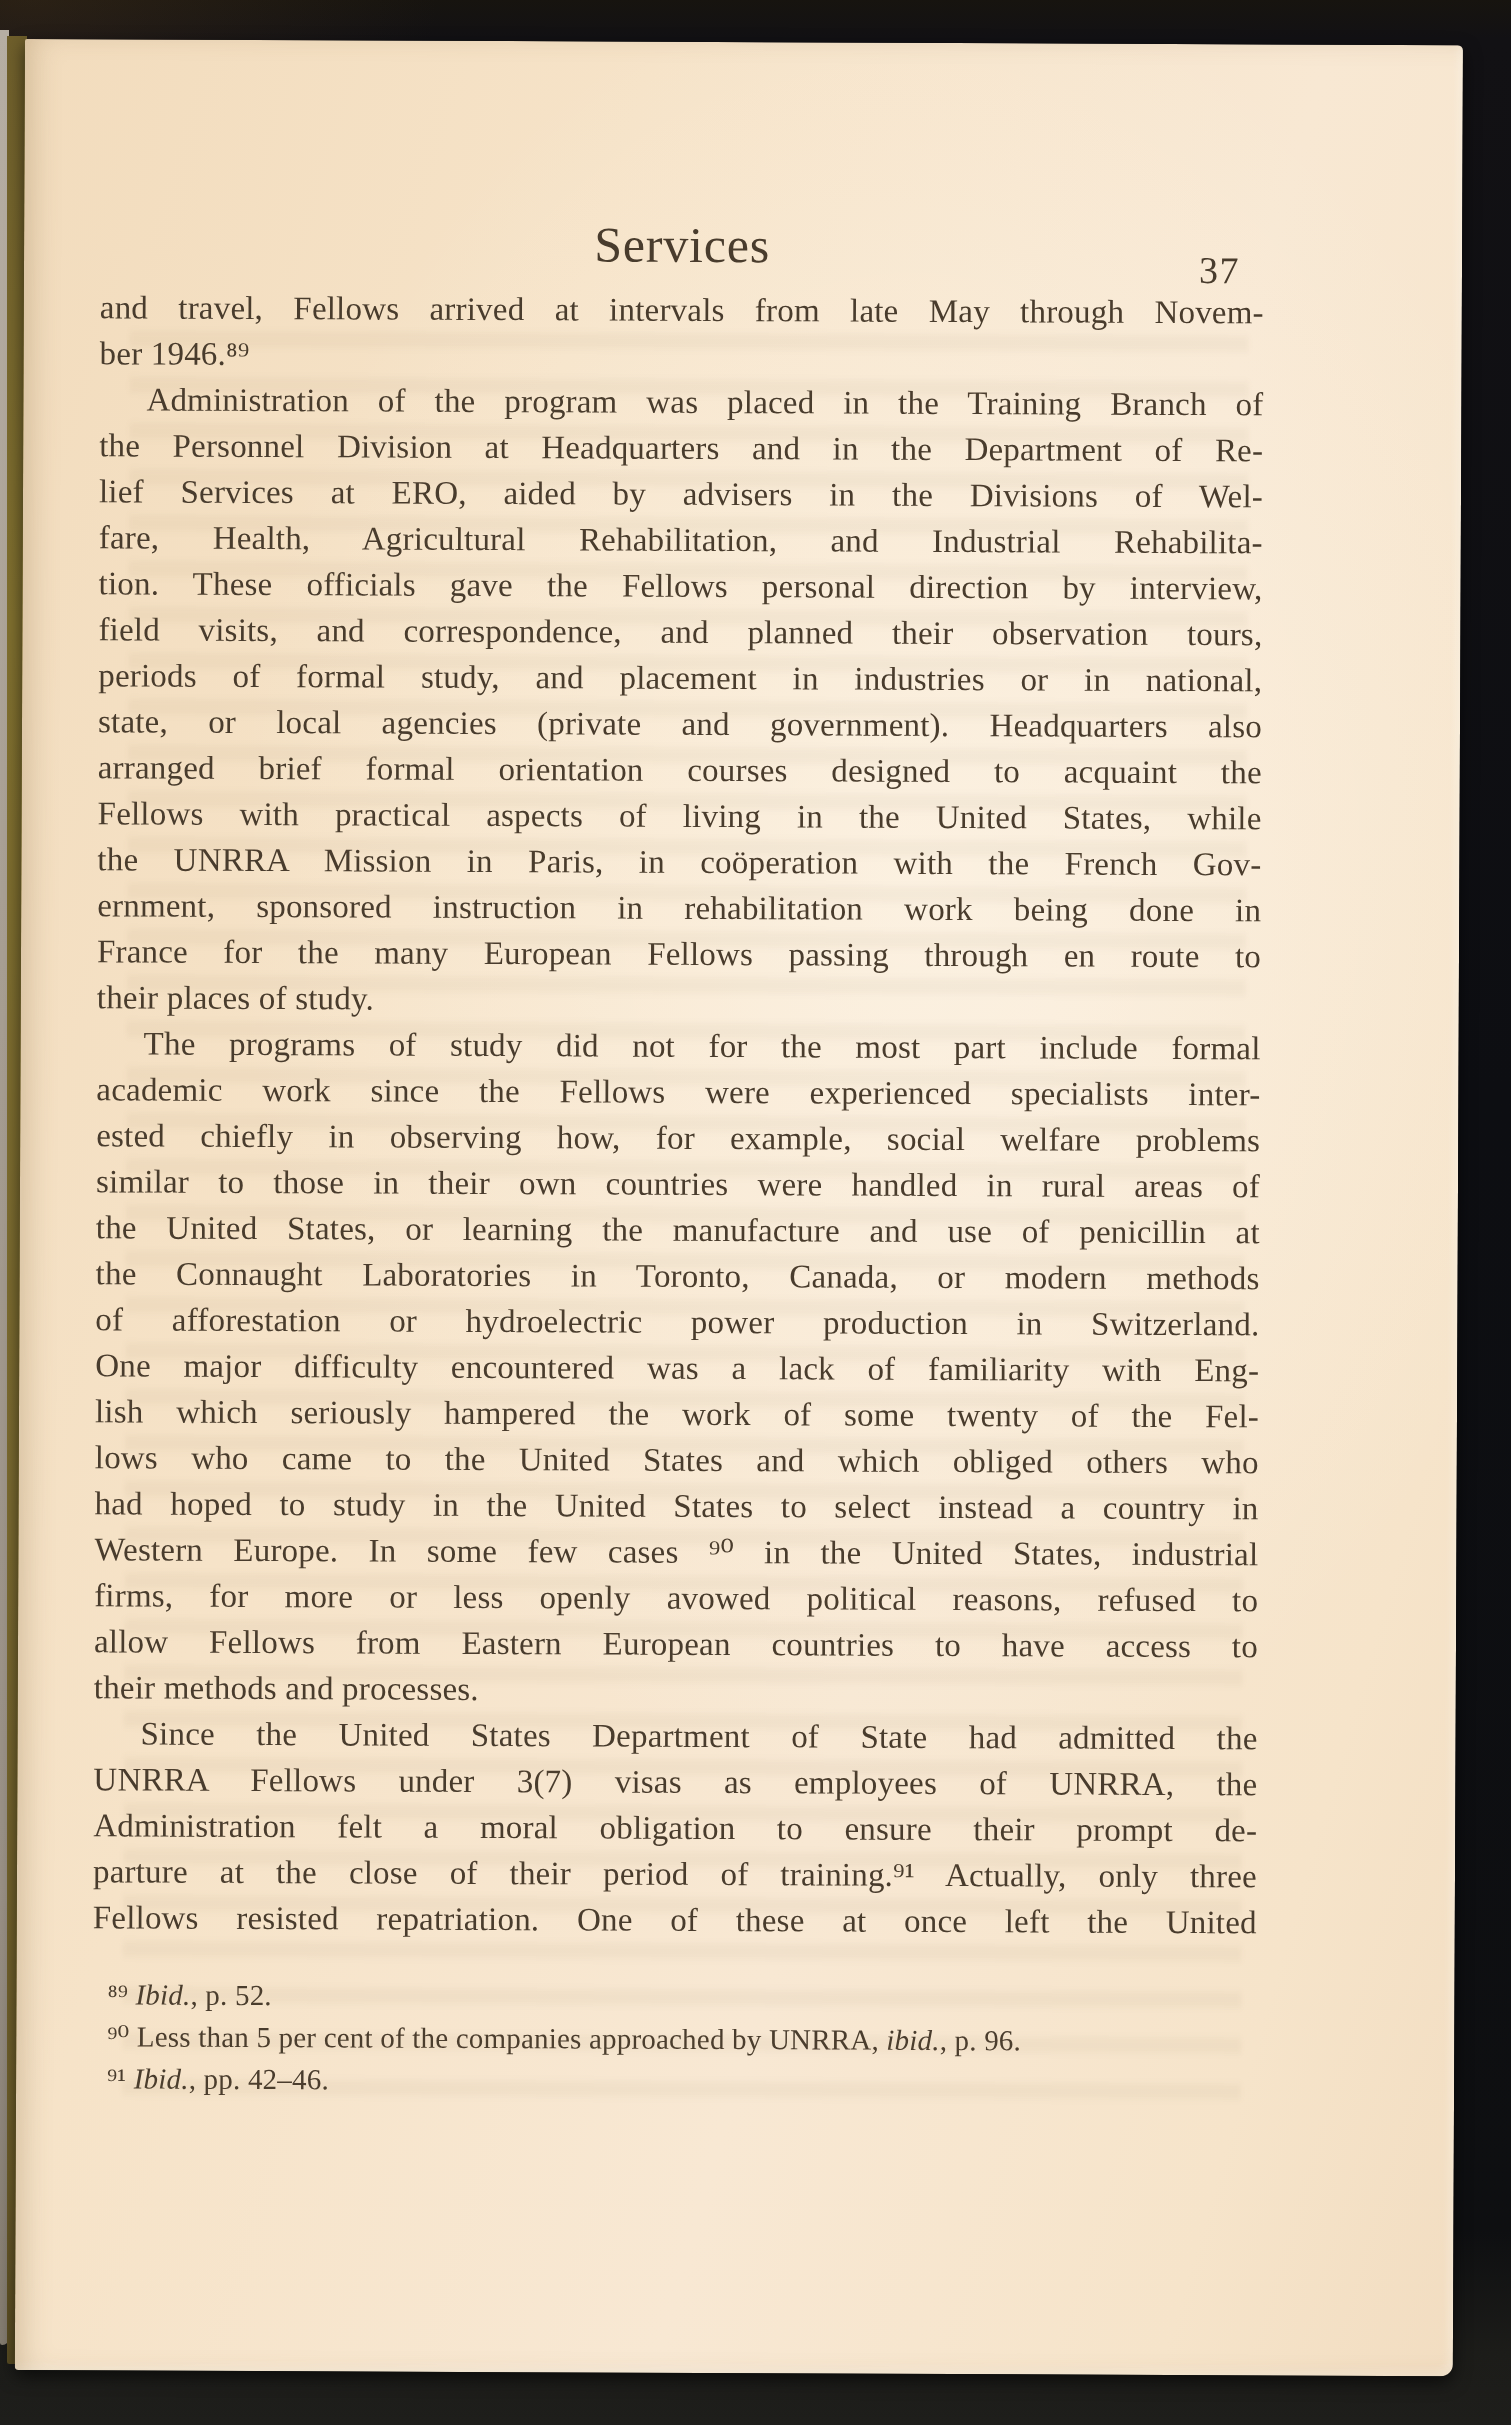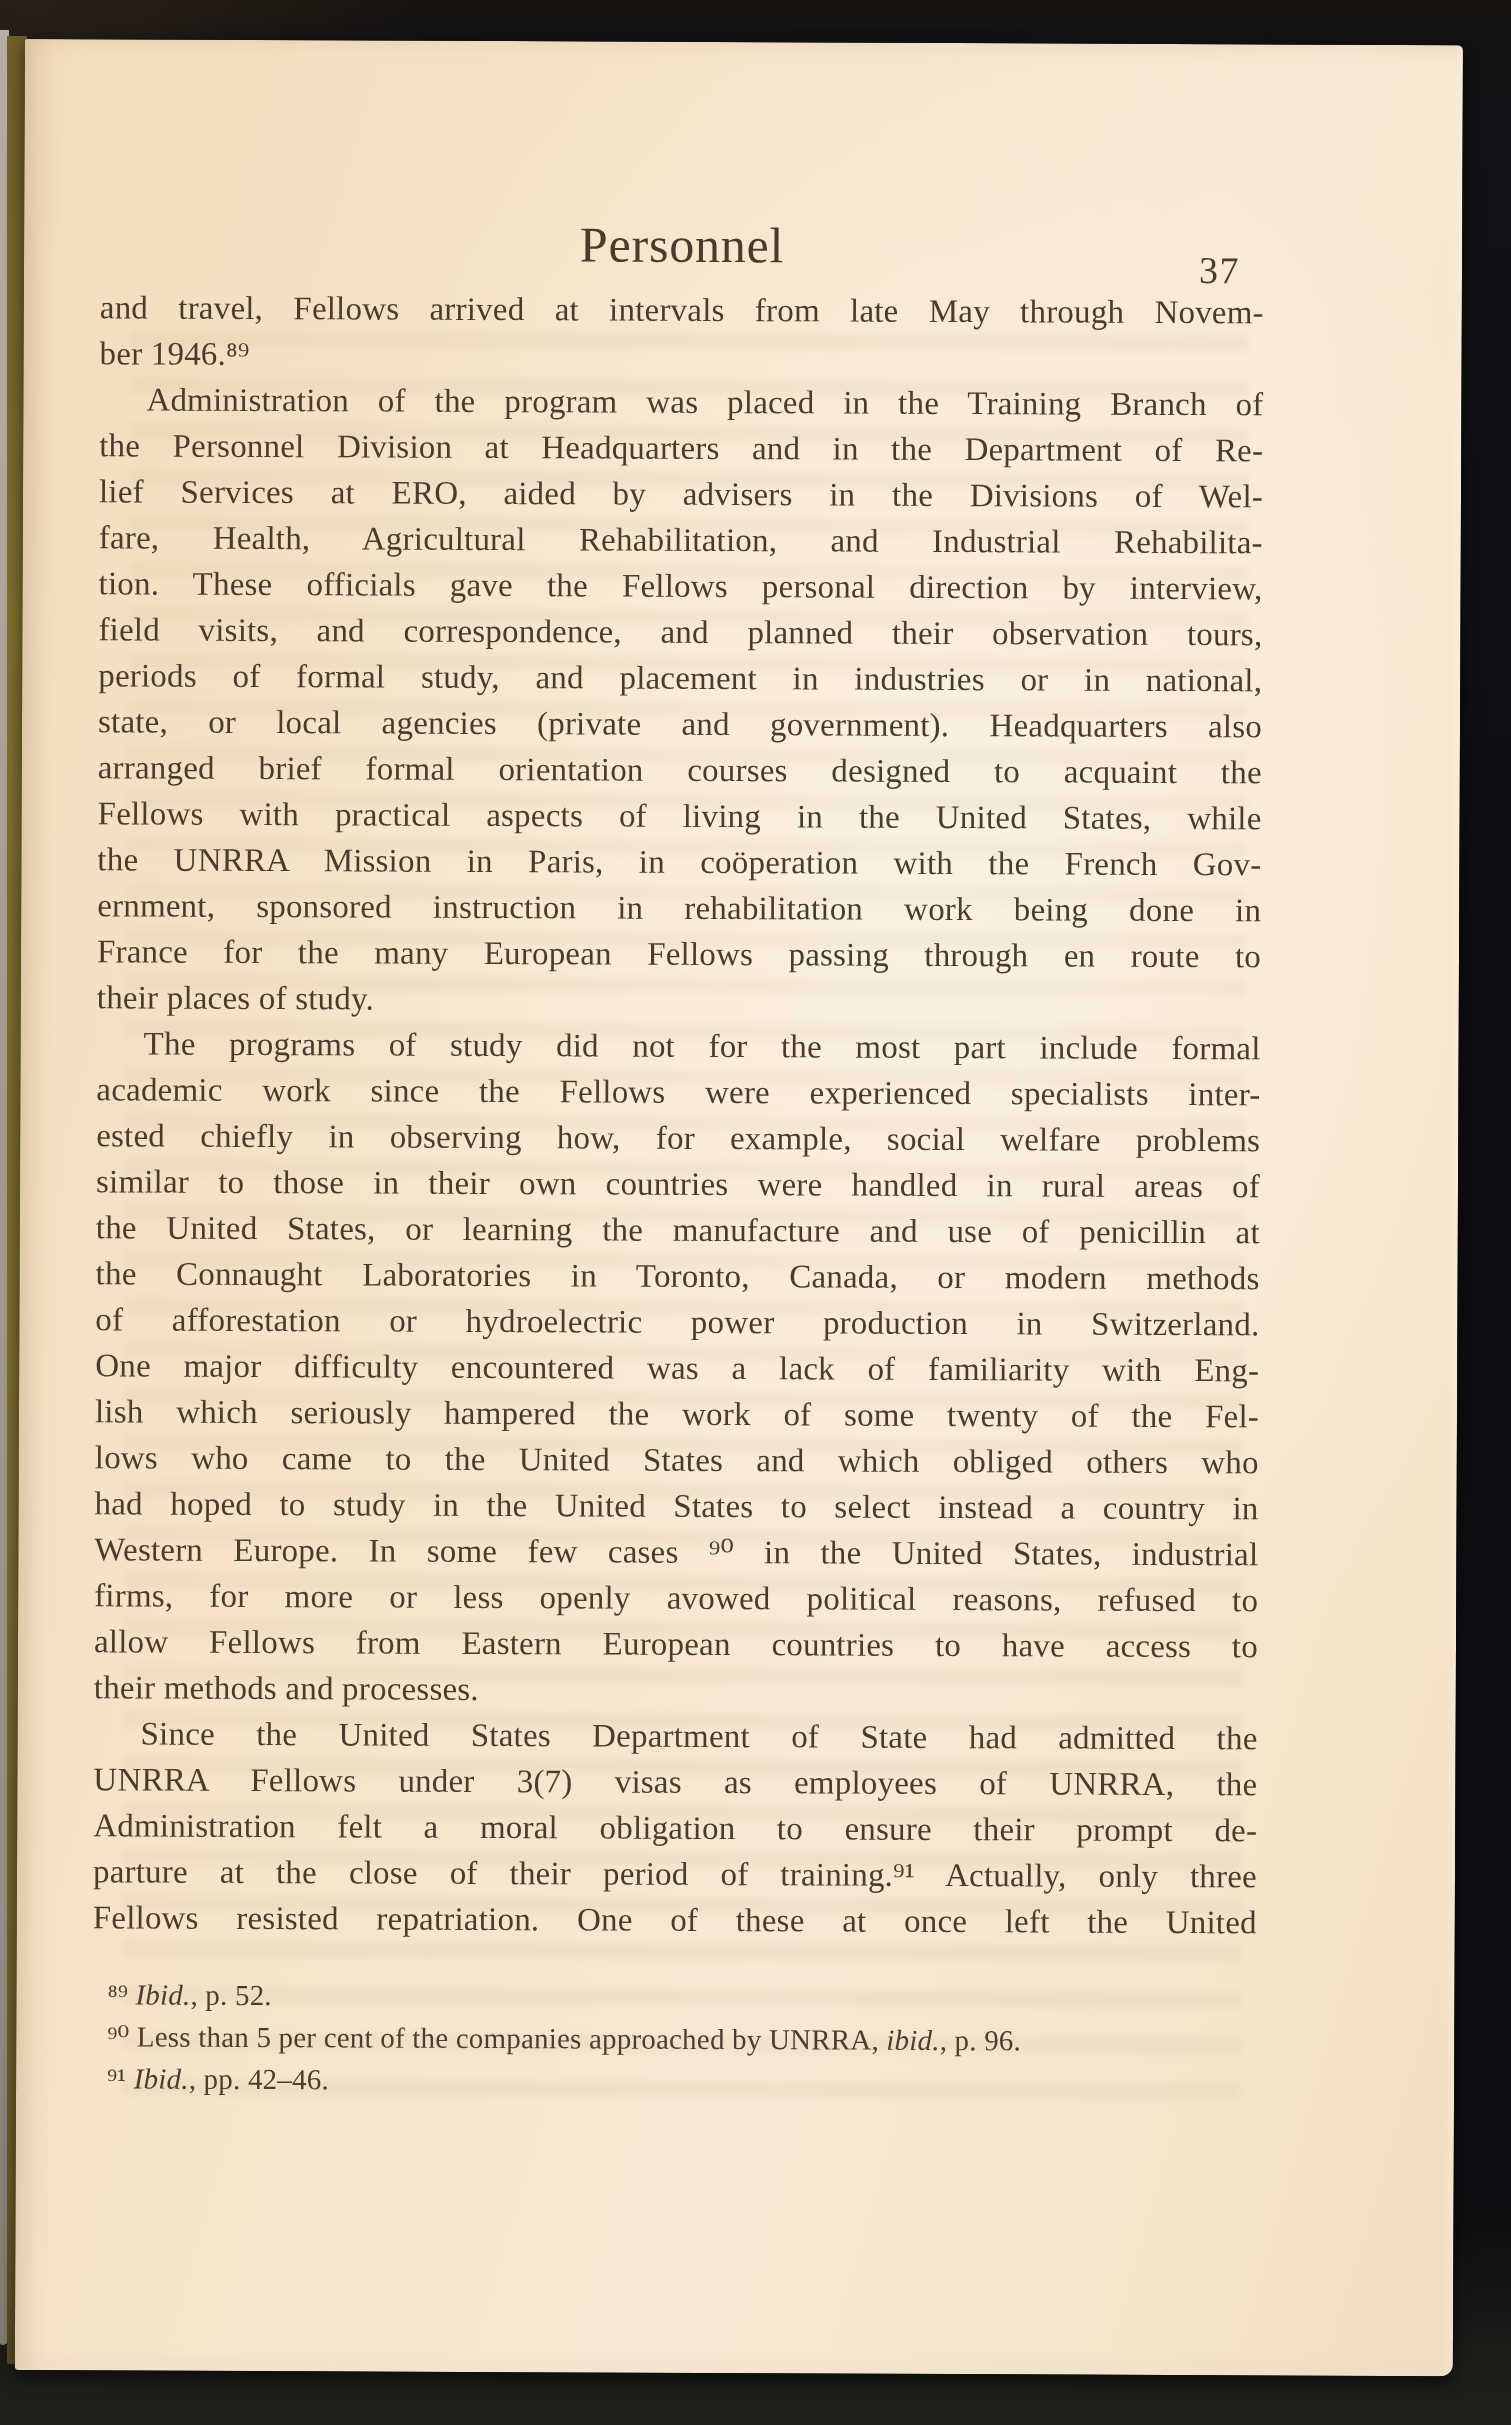--- a/index.html
+++ b/index.html
@@ -81,21 +81,21 @@
 </style>
 </head>
 <body>
 
 <div class="scan">
   <div class="page-stack-edge"></div>
   <div class="gutter-strip"></div>
 
   <div class="page">
     <div class="running-head">
-      <span>Personnel</span>
+      <span>Services</span>
     </div>
     <div class="page-num">37</div>
 
     <div class="body-text">
         <div class="line">and travel, Fellows arrived at intervals from late May through Novem-</div>
         <div class="line noj">ber 1946.⁸⁹</div>
         <div class="line indent">Administration of the program was placed in the Training Branch of</div>
         <div class="line">the Personnel Division at Headquarters and in the Department of Re-</div>
         <div class="line">lief Services at ERO, aided by advisers in the Divisions of Wel-</div>
         <div class="line">fare, Health, Agricultural Rehabilitation, and Industrial Rehabilita-</div>

